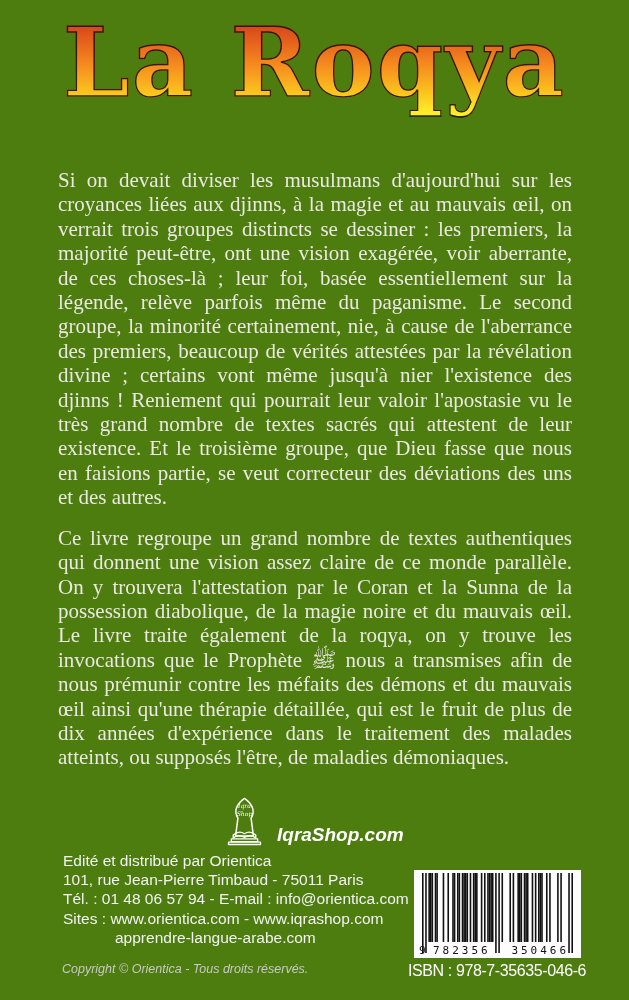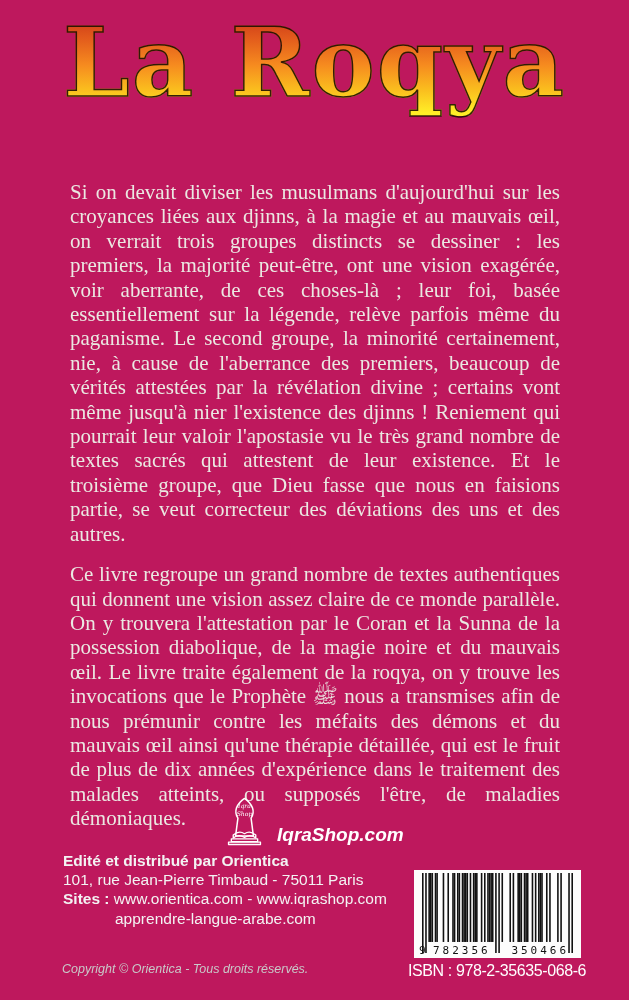--- a/index.html
+++ b/index.html
@@ -1,38 +1,38 @@
 <!DOCTYPE html>
 <html><head>
 <meta charset="utf-8">
 <style>
   html,body{margin:0;padding:0;background:#0b0b0a;}
   body{width:629px;height:1000px;position:relative;overflow:hidden;
        font-family:"Liberation Sans",sans-serif;}
-  .cover{position:absolute;inset:0;background:#be185d;}
+  .cover{position:absolute;inset:0;background:#4d7c0f;}
 
   
   .title{
     position:absolute;top:10px;left:0;width:629px;margin:0;
     text-align:center;
     font-family:"DejaVu Serif",serif;font-weight:700;
     font-size:95px;line-height:1.12;letter-spacing:2px;
     background:linear-gradient(180deg,#c52f16 0%,#e25a1c 26%,#f68b1f 52%,#fabd1e 75%,#ffee27 97%);
     -webkit-background-clip:text;background-clip:text;color:transparent;
     -webkit-text-stroke:1.5px rgba(28,16,2,.9);
   }
 
   
   .synopsis{
     position:absolute;left:58px;top:168px;width:514px;
     font-family:"Liberation Serif",serif;
     font-size:21px;line-height:24.4px;color:#ebe8e2;
     text-align:justify;
   }
-  .synopsis p{margin:12px;}
+  .synopsis p{margin:0;}
   .synopsis p + p{margin-top:16px;}
 
   
   .orientica-logo{
     position:absolute;left:60px;top:800px;
     font-family:"DejaVu Serif",serif;font-style:italic;
     font-size:39px;color:#fff;letter-spacing:1px;
   }
   .mosque{position:absolute;left:221px;top:796px;width:47px;height:50px;}
   .mosque svg{width:100%;height:100%;}
@@ -40,21 +40,21 @@
     position:absolute;left:277px;top:824px;
     font-family:"Liberation Sans",sans-serif;
     font-weight:700;font-style:italic;font-size:19px;color:#fff;
   }
 
   
   .address{
     position:absolute;left:63px;top:851px;width:360px;
     font-size:15.5px;line-height:19.2px;color:#f3f3f3;
   }
-  .address .bold, .address b{font-weight:700;}
+  .address .bold, .address b{font-weight:400;}
   .address .indent{padding-left:52px;}
 
   .copyright{
     position:absolute;left:62px;top:962px;
     font-style:italic;font-size:12.5px;color:#c9c9c9;
   }
 
   
   .price{
     position:absolute;left:414px;top:849px;width:167px;
@@ -104,20 +104,26 @@
       <text x="25" y="12.5" text-anchor="middle" stroke="none" fill="#ffffff" font-family="DejaVu Serif, serif" font-style="italic" font-size="6.5">Iqra</text>
       <text x="25" y="20.5" text-anchor="middle" stroke="none" fill="#ffffff" font-family="DejaVu Serif, serif" font-style="italic" font-size="6.5">Shop</text>
     </svg>
   </div>
 
   <div class="iqrashop-text">IqraShop.com</div>
 
   <div class="address">
     <div class="bold">Edité et distribué par Orientica</div>
     <div>101, rue Jean-Pierre Timbaud - 75011 Paris</div>
+    <div>
+      <b>Tél. :</b>
+      <span>01 48 06 57 94 -</span>
+      <b>E-mail :</b>
+      <span>info@orientica.com</span>
+    </div>
     <div>
       <b>Sites :</b>
       <span>www.orientica.com - www.iqrashop.com</span>
     </div>
     <div class="indent">apprendre-langue-arabe.com</div>
   </div>
 
   <div class="copyright">Copyright © Orientica - Tous droits réservés.</div>
 
 
@@ -173,15 +179,15 @@
         <rect x="92" y="0" width="1" height="58" fill="#111"></rect>
         <rect x="94" y="0" width="1" height="58" fill="#111"></rect>
       </svg>
     <div class="bdigits">
       <span class="d-lead">9</span>
       <span class="d-g1">782356</span>
       <span class="d-g2">350466</span>
     </div>
   </div>
 
-  <div class="isbn">ISBN : 978-2-35635-068-6</div>
+  <div class="isbn">ISBN : 978-7-35635-046-6</div>
 
 </div>
 
 </body></html>

